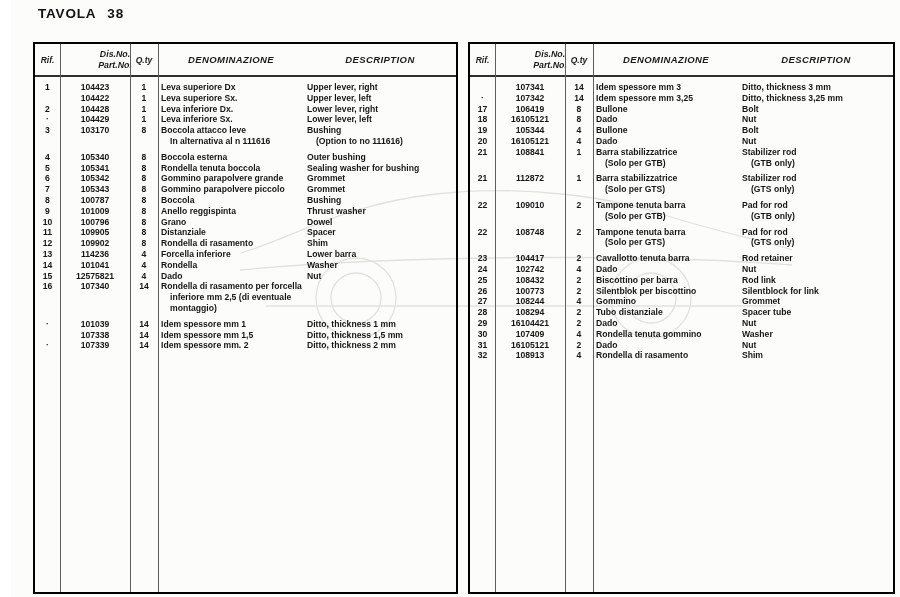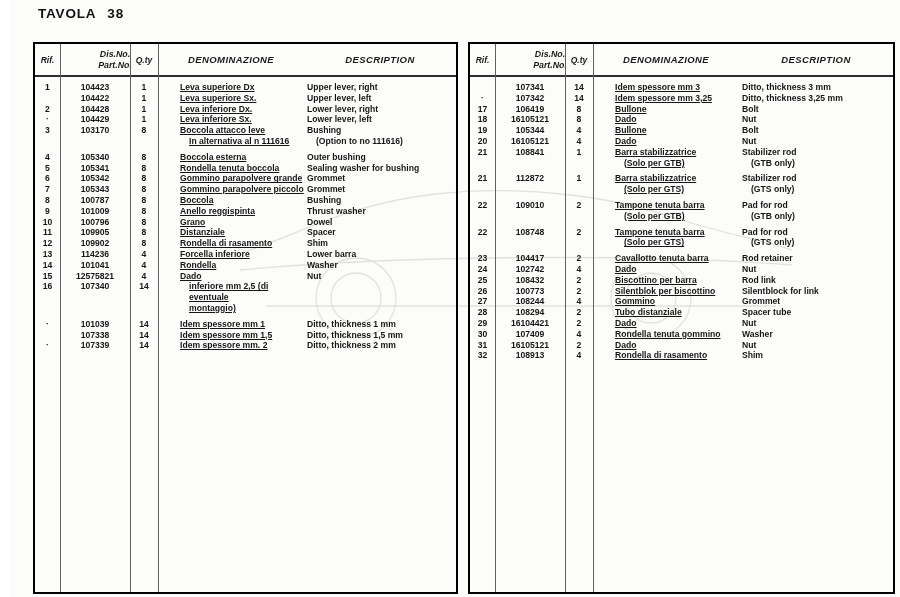--- a/index.html
+++ b/index.html
@@ -40,21 +40,21 @@
   .hc-den  { width: 146px; font-size: 9.5px; letter-spacing: 0.4px; }
   .hc-desc { flex: 1;      font-size: 9.5px; letter-spacing: 0.4px; }
 
   .tbody { padding-top: 5px; }
   .row { display: flex; font-weight: bold; font-size: 8.6px; line-height: 10.8px; }
   .row.multi { margin-bottom: 5px; }
   .cell .line.cont { padding-left: 9px; }
   .c-rif  { width: 25px;  text-align: center; }
   .c-part { width: 70px;  text-align: center; }
   .c-qty  { width: 28px;  text-align: center; }
-  .c-den  { width: 146px; padding-left: 22px; text-decoration: underline; }
+  .c-den  { width: 146px; padding-left: 3px; }
   .c-desc { flex: 1;      padding-left: 3px; }
 </style>
 </head>
 <body>
 
 <div class="page">
 
   <div class="page-title">TAVOLA 38</div>
 
   <svg class="watermark" width="560" height="190" viewBox="0 0 560 190">
@@ -379,20 +379,21 @@
           <div class="cell c-rif">
             <div class="line">16</div>
           </div>
           <div class="cell c-part">
             <div class="line">107340</div>
           </div>
           <div class="cell c-qty">
             <div class="line">14</div>
           </div>
           <div class="cell c-den">
+            <div class="line">Rondella di rasamento per forcella</div>
             <div class="line cont">inferiore mm  2,5 (di eventuale</div>
             <div class="line cont">montaggio)</div>
           </div>
         </div>
         <div class="row">
           <div class="cell c-rif">
             <div class="line">·</div>
           </div>
           <div class="cell c-part">
             <div class="line">101039</div>

